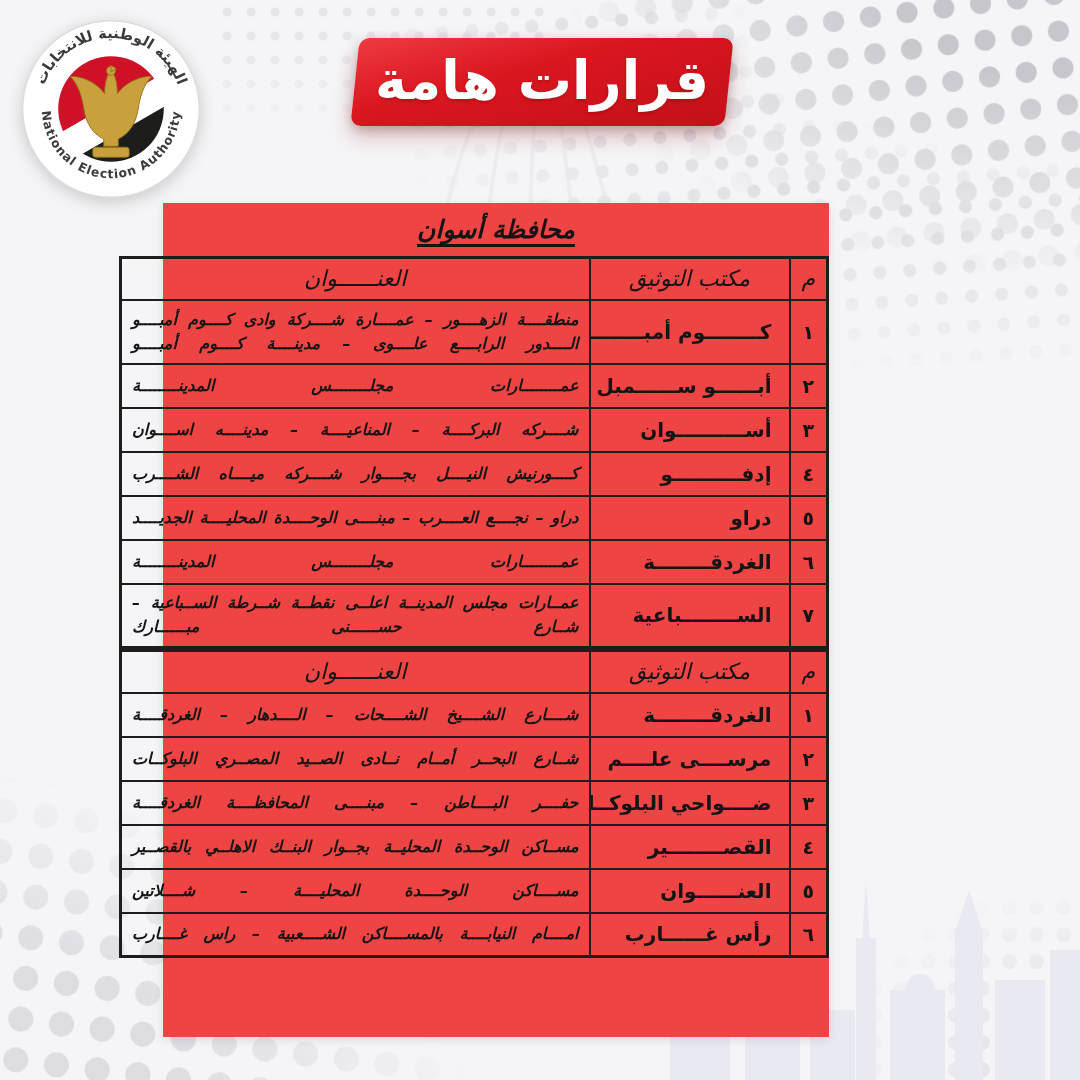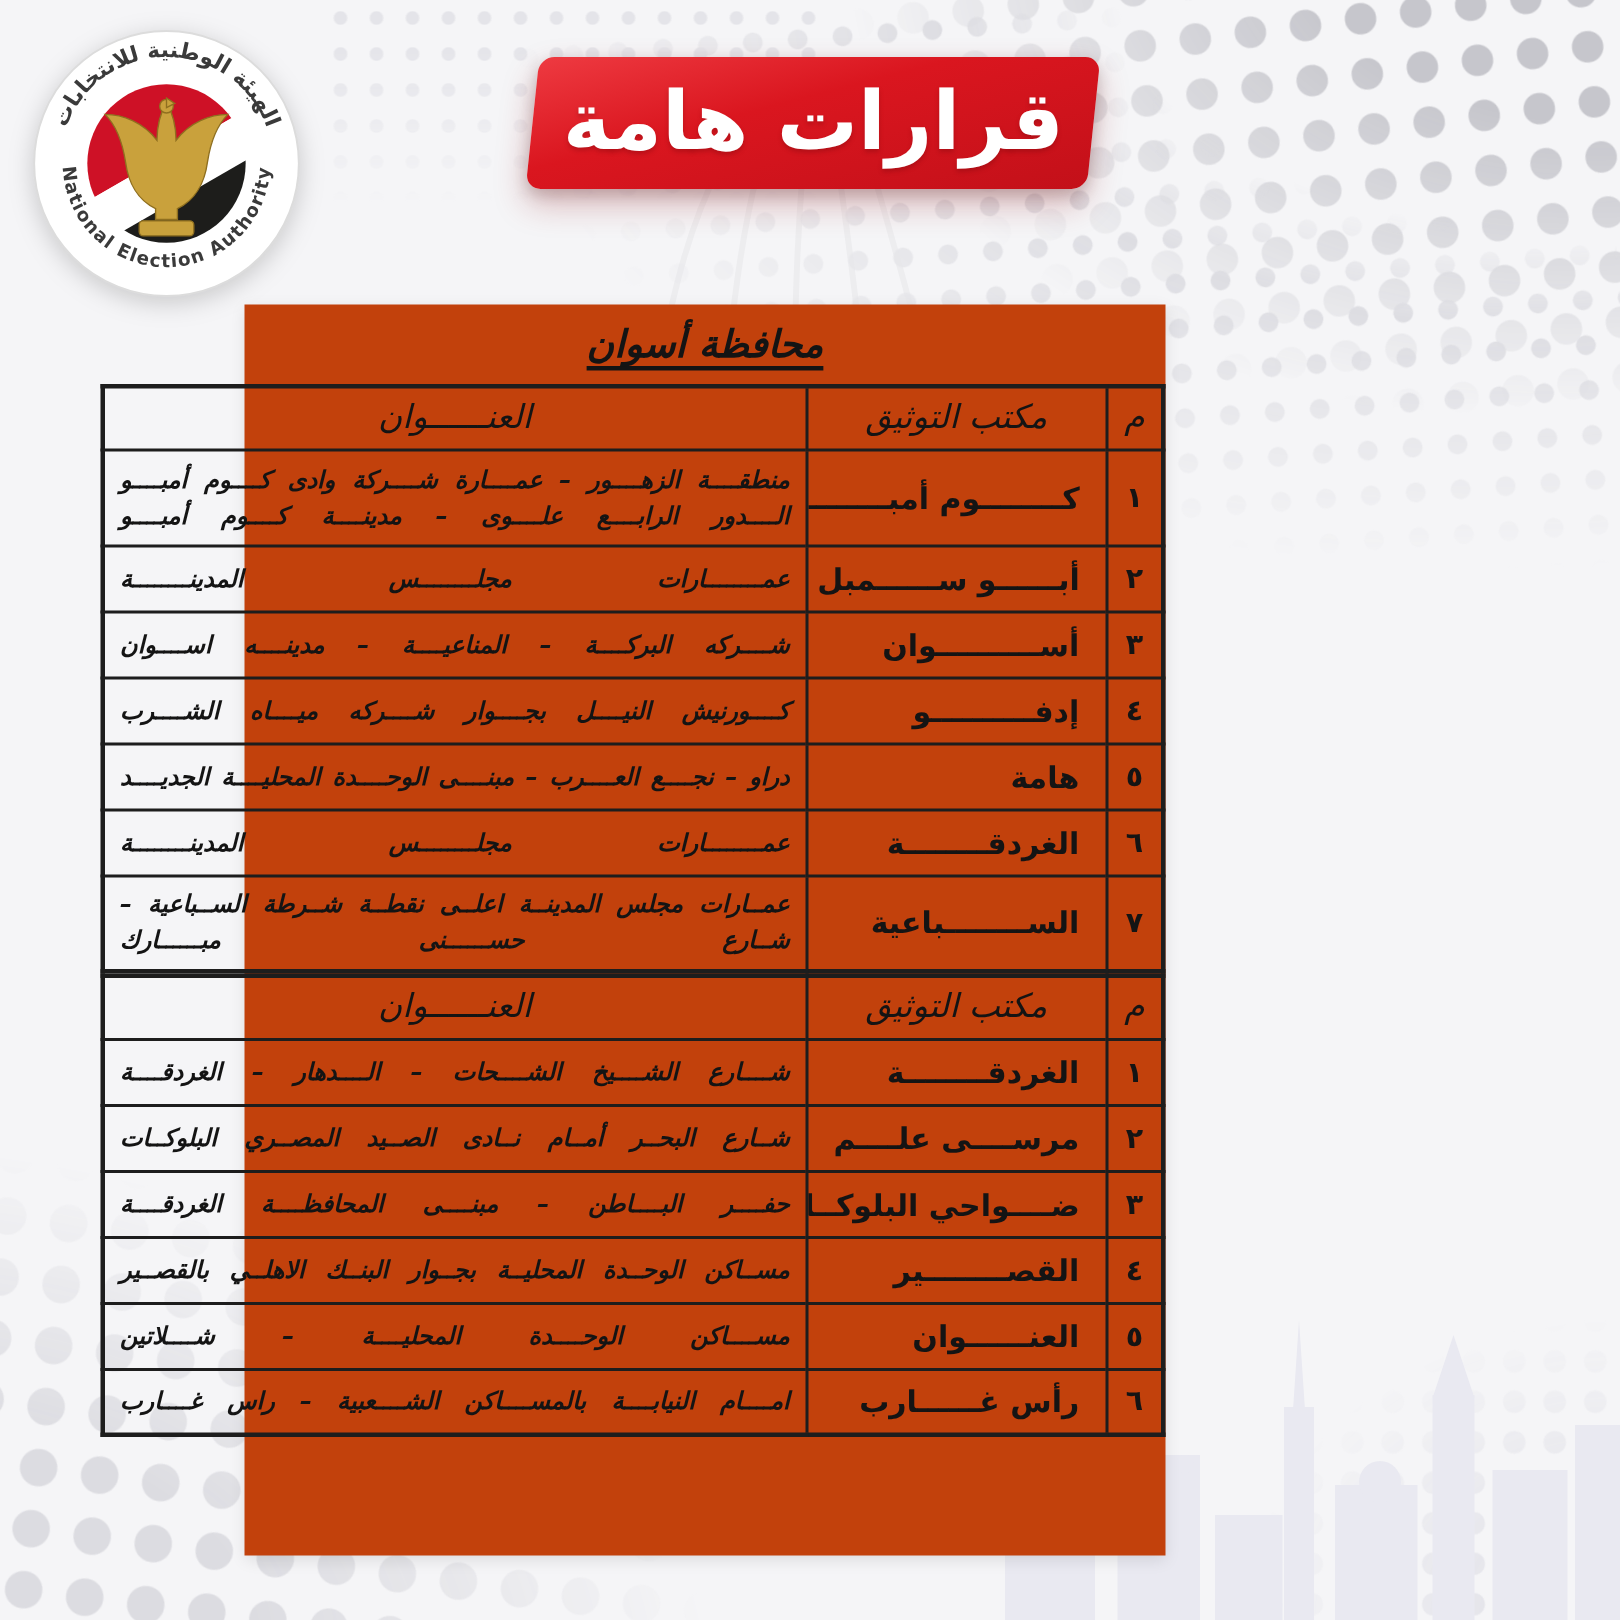--- a/index.html
+++ b/index.html
@@ -71,22 +71,22 @@
   .banner .banner-text {
     display:block; transform: skewX(6deg);
     text-align:center; line-height:86px;
     font-size:54px; font-weight:bold; color:#ffffff;
     letter-spacing:1px;
     text-shadow: 0 2px 3px rgba(120,10,14,.35);
   }
 
   
   .page {
-    position:absolute; left:163px; top:203px; width:614px; height:834px;
-    background:#c2410c;
+    position:absolute; left:163px; top:203px; width:666px; height:834px;
+    background:#ef4444;
     box-shadow: 0 3px 10px rgba(0,0,0,.10);
     direction:rtl;
   }
   .gov-title {
     text-align:center; font-weight:bold; font-size:25px; color:#141414;
     text-decoration:underline; text-underline-offset:6px; text-decoration-thickness:2.5px;
     margin-top:12px; margin-bottom:12px;
     font-style:italic;
   }
   table.offices {
@@ -227,21 +227,21 @@
         <td class="office-cell">أســــــــــوان</td>
         <td class="address-cell">شــــركه البركــــة – المناعيــــة – مدينــــه اســــوان</td>
       </tr>
       <tr class="row-short">
         <td class="num-cell">٤</td>
         <td class="office-cell">إدفــــــــــو</td>
         <td class="address-cell">كــــورنيش النيــــل بجــــوار شــــركه ميــــاه الشــــرب</td>
       </tr>
       <tr class="row-short">
         <td class="num-cell">٥</td>
-        <td class="office-cell">هامة</td>
+        <td class="office-cell">دراو</td>
         <td class="address-cell">دراو – نجــــع العــــرب – مبنــــى الوحــــدة المحليــــة الجديــــد</td>
       </tr>
       <tr class="row-short">
         <td class="num-cell">٦</td>
         <td class="office-cell">الغردقــــــــة</td>
         <td class="address-cell">عمــــــــارات مجلــــــــس المدينــــــــة</td>
       </tr>
       <tr class="row-tall">
         <td class="num-cell">٧</td>
         <td class="office-cell">الســــــــباعية</td>

